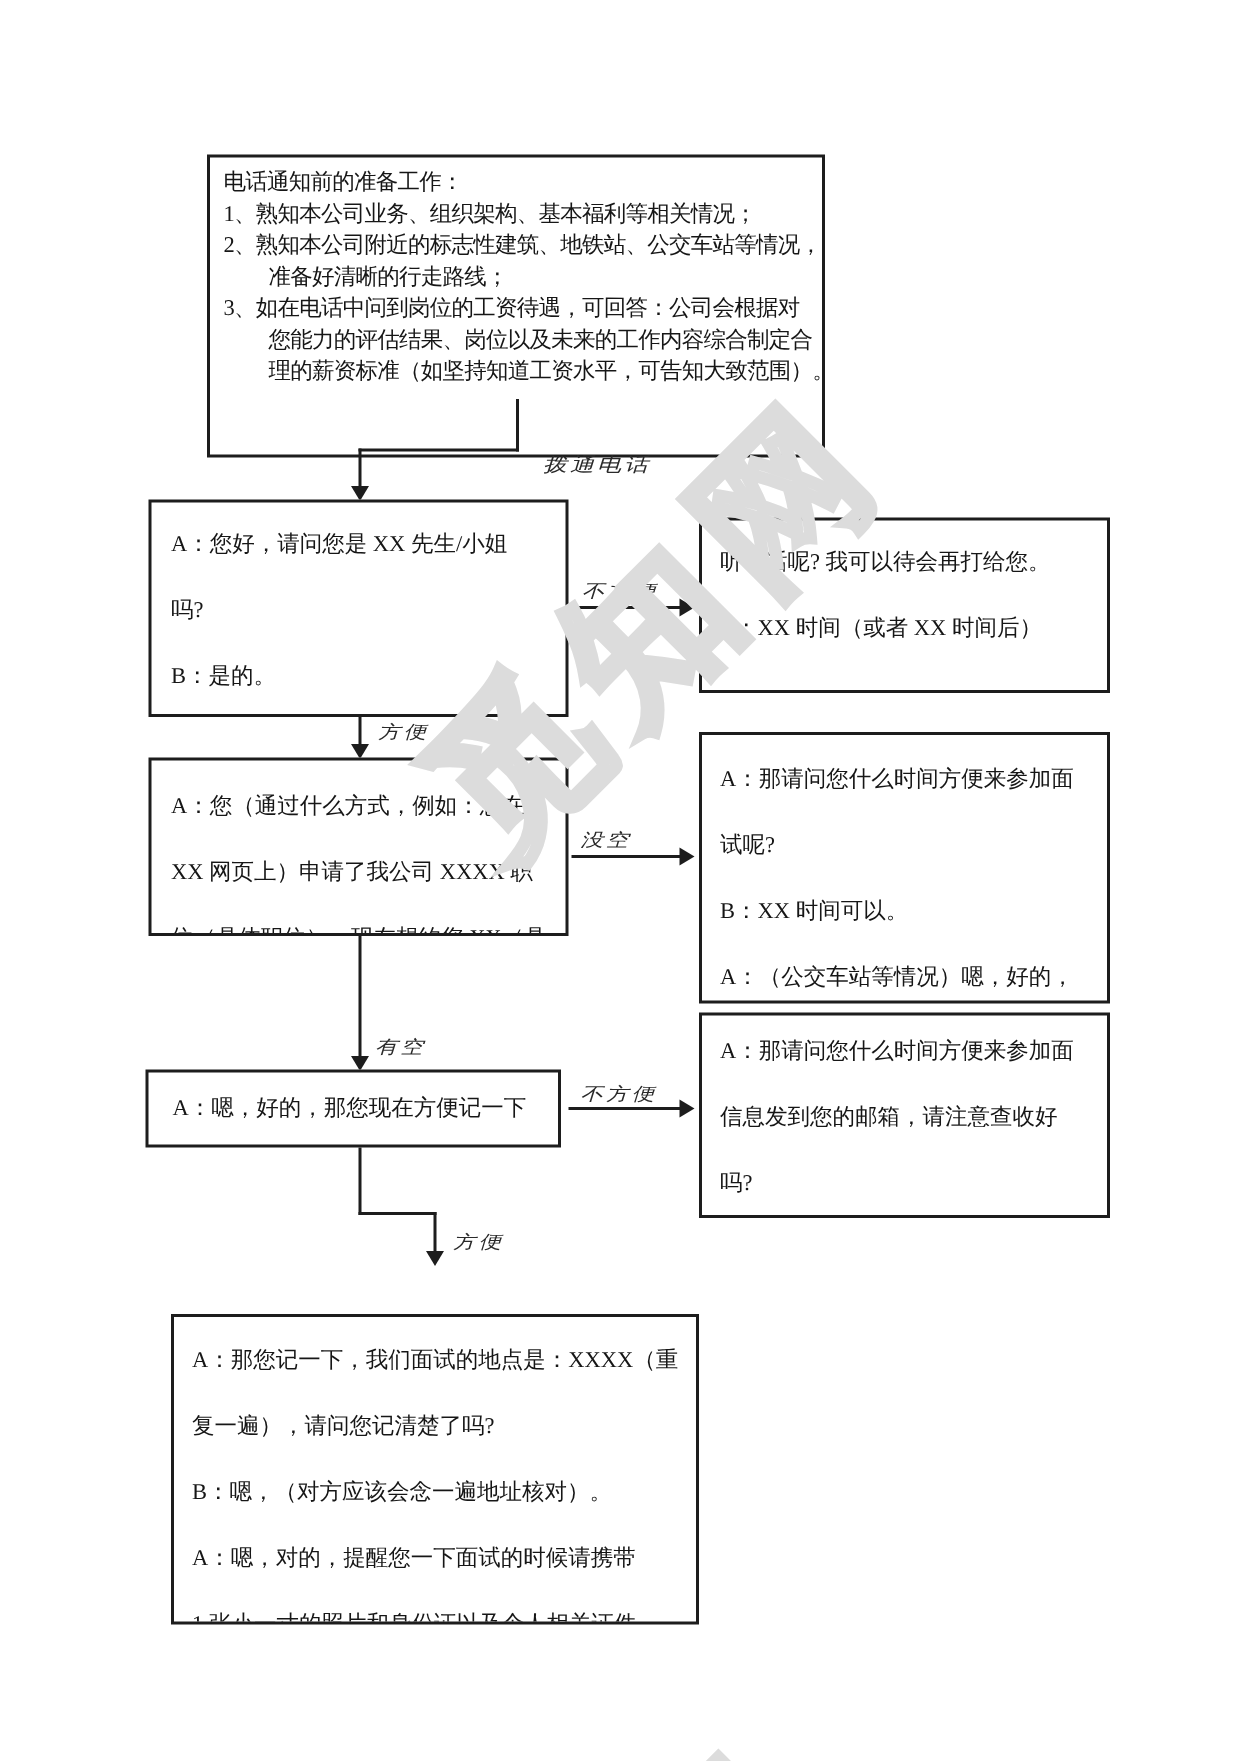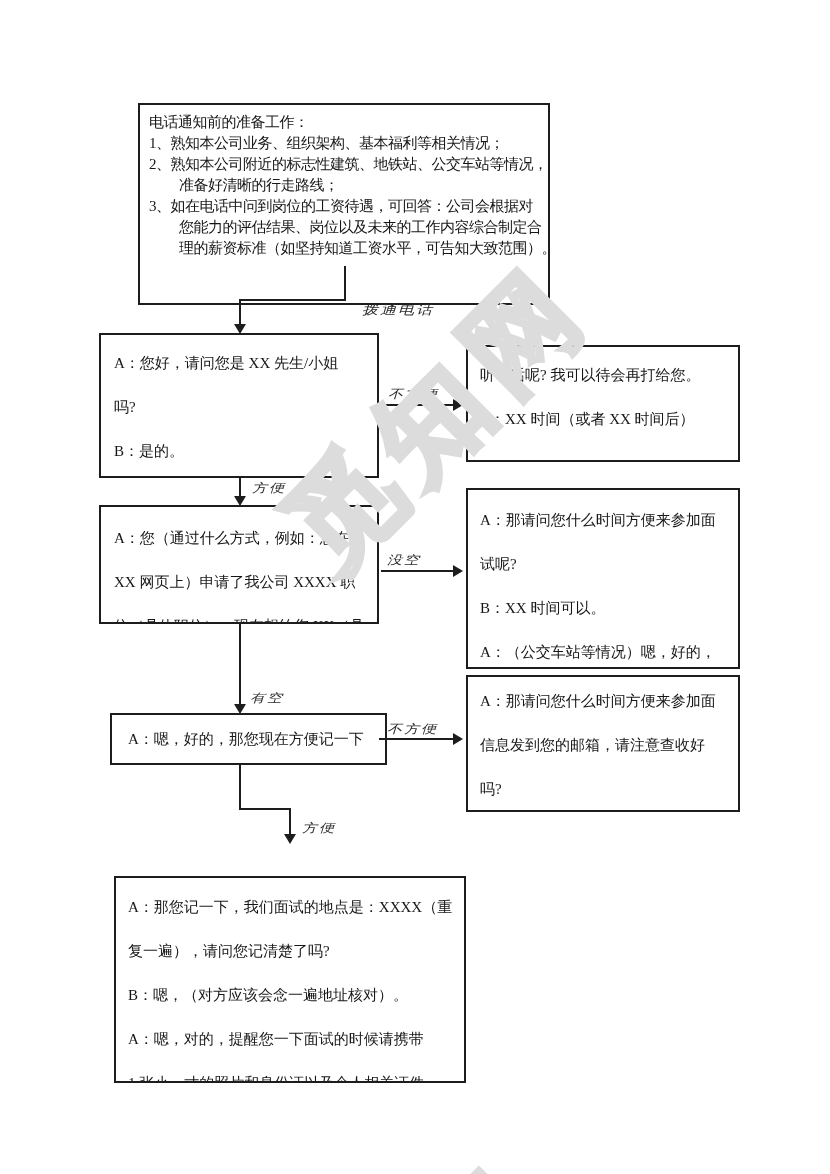--- a/index.html
+++ b/index.html
@@ -84,21 +84,21 @@
     <div class="fl">A：那请问您什么时间方便来参加面</div>
     <div class="fl">试呢?</div>
     <div class="fl">B：XX 时间可以。</div>
     <div class="fl">A：（公交车站等情况）嗯，好的，</div>
   </div>
 
   <div class="ln" style="left:239px;top:624px;width:2px;height:82px;"></div>
   <div class="ah-d" style="left:234px;top:704px;"></div>
   <div class="elb" style="left:250px;top:691px;">有空</div>
 
-  <div class="bx dlg" style="left:110px;top:713px;width:277px;height:52px;padding:0 0 0 16px;">
+  <div class="bx dlg" style="left:97px;top:713px;width:277px;height:52px;padding:0 0 0 16px;">
     <div class="fl" style="line-height:48px;">A：嗯，好的，那您现在方便记一下</div>
   </div>
 
   <div class="ln" style="left:379px;top:738px;width:76px;height:2px;"></div>
   <div class="ah-r" style="left:453px;top:733px;"></div>
   <div class="elb" style="left:387px;top:722px;">不方便</div>
 
   <div class="bx dlg" style="left:466px;top:675px;width:274px;height:137px;padding:2px 0 0 12px;">
     <div class="fl">A：那请问您什么时间方便来参加面</div>
     <div class="fl">信息发到您的邮箱，请注意查收好</div>

